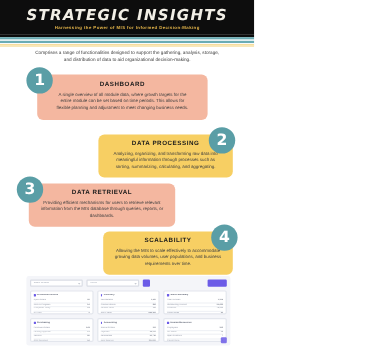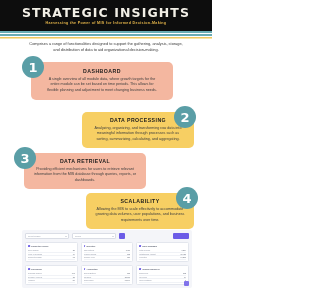--- a/index.html
+++ b/index.html
@@ -37,20 +37,21 @@
     top: 6px;
     width: 212px;
     text-align: center;
     color: #f2efe6;
     font-size: 12.5px;
     font-weight: bold;
     letter-spacing: 1.1px;
     font-family: "DejaVu Sans", sans-serif;
     line-height: 13px;
     white-space: nowrap;
+    font-style: italic;
   }
   .header-sub {
     position: absolute;
     left: 0;
     top: 21px;
     width: 212px;
     text-align: center;
     color: #e8b84b;
     font-size: 3.6px;
     font-weight: bold;

